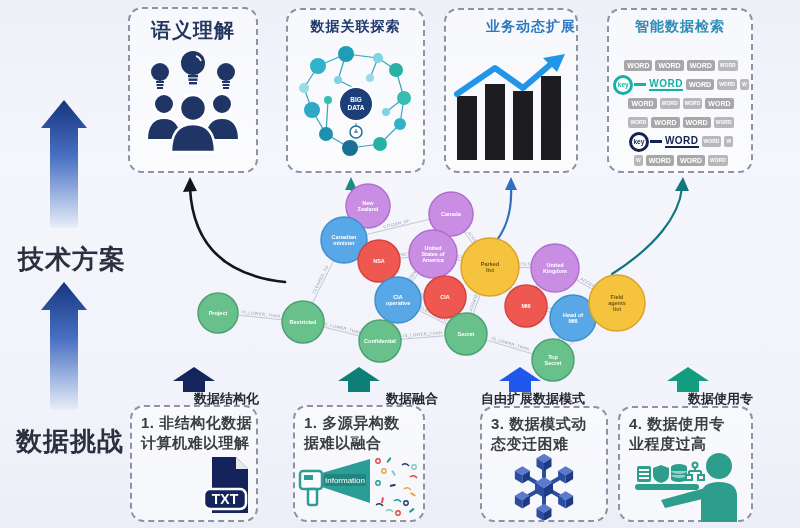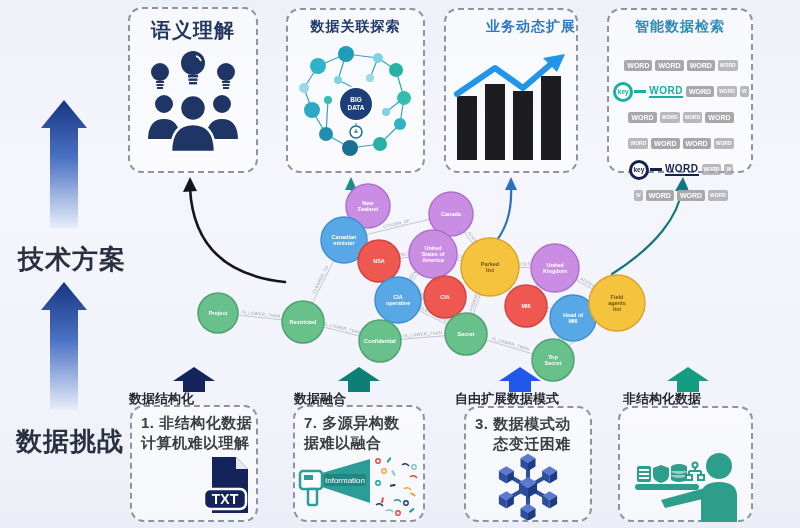--- a/index.html
+++ b/index.html
@@ -3,25 +3,25 @@
 <meta charset="utf-8">
 <style>
   html,body{margin:0;padding:0;}
   body{font-family:"Liberation Sans","DejaVu Sans",sans-serif;}
   .canvas{position:relative;width:800px;height:528px;overflow:hidden;
     background:linear-gradient(180deg,#eef0f8 0%,#f5f6fc 30%,#f3f4fb 70%,#eceef7 100%);}
   .side-label{position:absolute;font-weight:bold;color:#2b3040;font-size:26px;letter-spacing:1px;}
   .dash-box{position:absolute;border:2px dashed #8b93a5;border-radius:14px;background:rgba(255,255,255,.55);box-sizing:border-box;}
   .box-title{text-align:center;font-weight:bold;font-size:14px;margin-top:8px;letter-spacing:1px;}
   .overlay{position:absolute;left:0;top:0;pointer-events:none;}
-  .mini-arrow-label{position:absolute;font-size:13px;font-weight:bold;color:#26292f;text-align:left;white-space:nowrap;}
+  .mini-arrow-label{position:absolute;font-size:13px;font-weight:bold;color:#26292f;text-align:right;white-space:nowrap;}
   .challenge-text{position:absolute;left:9px;top:6px;font-size:15px;font-weight:bold;color:#3a3d42;line-height:20px;letter-spacing:.5px;}
   .icon-wrap{position:absolute;left:0;right:0;display:flex;justify-content:center;}
   
-  .word-grid{position:absolute;left:6px;right:4px;top:50px;display:flex;flex-direction:column;gap:15px;}
+  .word-grid{position:absolute;left:6px;right:4px;top:50px;display:flex;flex-direction:column;gap:8px;}
   .word-row{display:flex;align-items:center;justify-content:center;gap:3px;height:11px;}
   .chip{background:#a8a8ab;color:#fff;border-radius:2px;font-weight:bold;display:inline-block;line-height:9px;padding:1px 3px;}
   .chip.lg{font-size:7px;}
   .chip.sm{font-size:5px;padding:1px 2px;opacity:.8;}
   .key-circle{box-sizing:border-box;width:20px;height:20px;border-radius:50%;background:#fff;flex:0 0 auto;
     display:flex;align-items:center;justify-content:center;font-size:6.5px;font-weight:bold;}
   .key-shaft{height:3px;width:12px;flex:0 0 auto;margin-left:-2px;}
   .hot-word{font-size:10px;font-weight:bold;letter-spacing:.5px;border-bottom:2px solid;line-height:10px;}
 </style>
 </head>
@@ -332,42 +332,42 @@
 
   <svg class="overlay" width="800" height="528" viewBox="0 0 800 528">
     <g>
       <polygon points="194,367 173,381 183,381 183,392 205,392 205,381 215,381" fill="#13255c"></polygon>
       <polygon points="359,367 338,381 348,381 348,392 370,392 370,381 380,381" fill="#0e7f76"></polygon>
       <polygon points="520,367 499,381 509,381 509,392 531,392 531,381 541,381" fill="#2057ec"></polygon>
       <polygon points="688,367 667,381 677,381 677,392 699,392 699,381 709,381" fill="#129e7e"></polygon>
     </g>
   </svg>
   <div class="mini-arrow-label" style="left:129px;top:390px;width:130px;">数据结构化</div>
-  <div class="mini-arrow-label" style="left:294px;top:390px;width:130px;">数据融合</div>
+  <div class="mini-arrow-label" style="left:308px;top:390px;width:130px;">数据融合</div>
   <div class="mini-arrow-label" style="left:455px;top:390px;width:130px;">自由扩展数据模式</div>
-  <div class="mini-arrow-label" style="left:623px;top:390px;width:130px;">非结构化数据</div>
+  <div class="mini-arrow-label" style="left:623px;top:390px;width:130px;">数据使用专</div>
 
   <div class="dash-box" style="left:130px;top:405px;width:128px;height:117px;">
     <div class="challenge-text">
       <div>1. 非结构化数据</div>
       <div>计算机难以理解</div>
     </div>
     <div class="icon-wrap" style="top:48px;justify-content:flex-end;">
       <svg width="56" height="62" viewBox="0 0 56 62">
         <path d="M 12 2 L 36 2 L 48 14 L 48 58 L 12 58 Z" fill="#14235a"></path>
         <path d="M 36 2 L 36 14 L 48 14 Z" fill="#ffffff" opacity="0.9"></path>
         <rect x="4" y="34" width="42" height="20" rx="6" fill="#14235a" stroke="#ffffff" stroke-width="2.5"></rect>
         <text x="25" y="49" text-anchor="middle" font-size="14" font-weight="bold" fill="#ffffff">TXT</text>
       </svg>
     </div>
   </div>
 
   <div class="dash-box" style="left:293px;top:405px;width:132px;height:117px;">
     <div class="challenge-text">
-      <div>7. 多源异构数</div>
+      <div>1. 多源异构数</div>
       <div>据难以融合</div>
     </div>
     <div class="icon-wrap" style="top:48px;">
       <svg width="122" height="62" viewBox="0 0 122 62">
         <g>
           <rect x="2" y="16" width="22" height="18" rx="3" fill="#ffffff" stroke="#2a9d96" stroke-width="2.5"></rect>
           <rect x="6" y="20" width="9" height="5" fill="#2a9d96"></rect>
           <rect x="10" y="34" width="9" height="16" rx="2" fill="#ffffff" stroke="#2a9d96" stroke-width="2.5"></rect>
           <path d="M 24 18 L 72 4 L 72 48 L 24 32 Z" fill="#2a9d96"></path>
           <rect x="26" y="19" width="42" height="12" rx="2" fill="#23857f"></rect>
@@ -390,21 +390,21 @@
             <rect x="118" y="40" width="2" height="6" rx="1" fill="#f0a23c" transform="rotate(481 118 40)"></rect>
             <path d="M 88 56 q 4 -3 7 1" fill="none" stroke="#7fc7c0" stroke-width="1.4"></path>
             <circle cx="100" cy="58" r="2.2" fill="none" stroke="#e2483d" stroke-width="1.4"></circle>
             <rect x="112" y="58" width="2" height="6" rx="1" fill="#1f9e93" transform="rotate(592 112 58)"></rect>
             <path d="M 78 50 q 4 -3 7 1" fill="none" stroke="#22356e" stroke-width="1.4"></path>
           </g>
       </svg>
     </div>
   </div>
 
-  <div class="dash-box" style="left:464px;top:406px;width:128px;height:116px;text-align:right;">
+  <div class="dash-box" style="left:480px;top:406px;width:128px;height:116px;">
     <div class="challenge-text">
       <div>3. 数据模式动</div>
       <div>态变迁困难</div>
     </div>
     <div class="icon-wrap" style="top:46px;">
       <svg width="80" height="66" viewBox="-40 -33 80 66">
         <g id="cube-flake">
             <line x1="5.196152422706632" y1="2.9999999999999996" x2="19.052558883257653" y2="10.999999999999998" stroke="#2c4da0" stroke-width="4"></line>
             <g>
               <polygon points="21.65063509461097,4.249999999999998 29.15063509461097,8.749999999999998 21.65063509461097,13.249999999999998 14.15063509461097,8.749999999999998" fill="#5b7ace"></polygon>
@@ -445,20 +445,24 @@
               <polygon points="0,-9.9 9,-4.5 0,0.9 -9,-4.5" fill="#5b7ace"></polygon>
               <polygon points="-9,-4.5 0,0.9 0,10.799999999999999 -9,5.3999999999999995" fill="#2c4da0"></polygon>
               <polygon points="9,-4.5 0,0.9 0,10.799999999999999 9,5.3999999999999995" fill="#1d3a85"></polygon>
             </g>
           </g>
       </svg>
     </div>
   </div>
 
   <div class="dash-box" style="left:618px;top:406px;width:135px;height:116px;">
+    <div class="challenge-text">
+      <div>4. 数据使用专</div>
+      <div>业程度过高</div>
+    </div>
     <div class="icon-wrap" style="top:44px;">
       <svg width="118" height="70" viewBox="0 0 118 70">
         <g fill="#2e9e8c">
           <circle cx="92" cy="14" r="13"></circle>
           <path d="M 74 70 L 74 44 Q 74 30 92 30 Q 110 30 110 44 L 110 70 Z"></path>
           <path d="M 78 36 L 34 48 L 38 56 L 80 46 Z"></path>
           <rect x="8" y="32" width="64" height="6" rx="3"></rect>
 
           <g>
               <rect x="10" y="14" width="14" height="16" rx="2"></rect>

